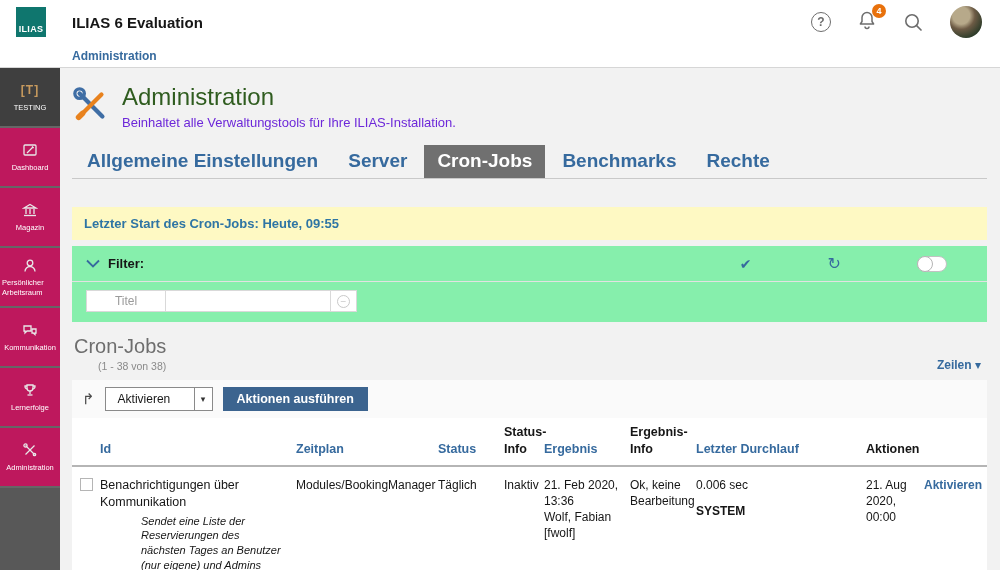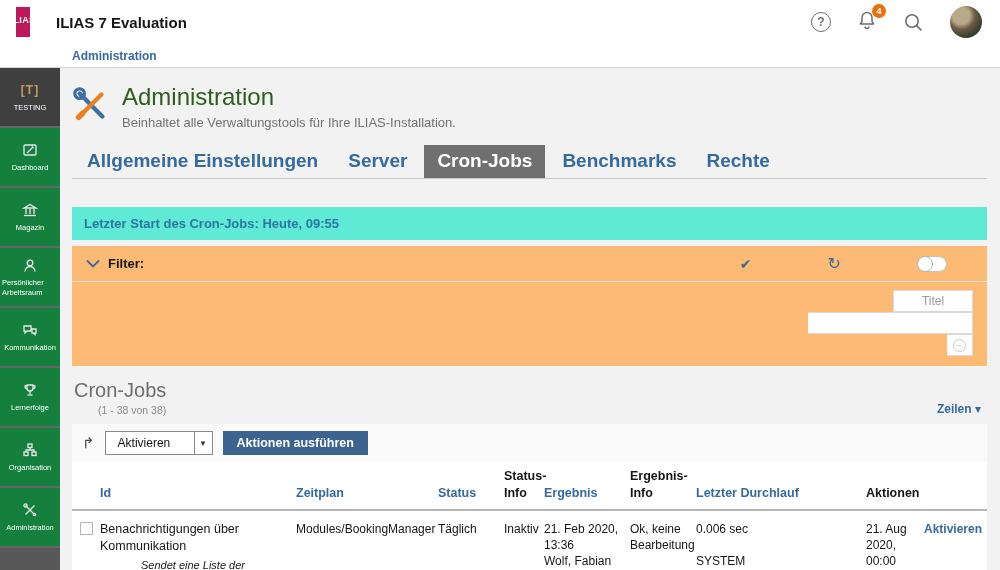--- a/index.html
+++ b/index.html
@@ -1,77 +1,77 @@
 <!DOCTYPE html>
 <html><head>
 <meta charset="utf-8">
 <style>
   * { margin:0; padding:0; box-sizing:border-box; }
   html,body { width:1000px; height:570px; overflow:hidden; background:#fff;
     font-family:"Liberation Sans","DejaVu Sans",sans-serif; color:#161616; }
 
   
   .topbar { height:44px; background:#fff; display:flex; align-items:center; padding:0 18px 0 16px; }
-  .logo { width:14px; height:30px; background:#be185d; color:#fff; font-size:9px; font-weight:bold;
-    display:flex; align-items:flex-end; justify-content:center; padding-bottom:12px; letter-spacing:.3px; }
+  .logo { width:30px; height:30px; background:#0f766e; color:#fff; font-size:9px; font-weight:bold;
+    display:flex; align-items:flex-end; justify-content:center; padding-bottom:3px; letter-spacing:.3px; }
   .app-title { font-size:15px; font-weight:bold; margin-left:26px; }
   .topbar-right { margin-left:auto; display:flex; align-items:center; gap:26px; }
   .round-icon { width:20px; height:20px; border:1.6px solid #6d6d6d; border-radius:50%;
     display:flex; align-items:center; justify-content:center; font-size:12px; color:#6d6d6d; font-weight:bold; }
   .bell-wrap { position:relative; }
   .badge { position:absolute; top:-6px; right:-9px; background:#e8710c; color:#fff; font-size:9px;
     font-weight:bold; width:14px; height:14px; border-radius:50%; display:flex; align-items:center; justify-content:center; }
   .avatar { width:32px; height:32px; border-radius:50%;
     background:radial-gradient(circle at 35% 30%, #b7a98a 0 28%, #6d5b45 45%, #2f3d2a 75%, #1d2a1c); }
 
   
   .crumbbar { height:24px; border-bottom:1px solid #d6d6d6; background:#fff;
     display:flex; align-items:center; padding-left:72px; }
   .crumb { color:#366a9e; font-size:12px; font-weight:bold; cursor:pointer; }
 
   
   .frame { display:flex; height:502px; }
   .sidebar { width:60px; background:#585858; flex:none; }
-  .side-item { height:60px; background:#15803d; border-bottom:2px solid #666;
+  .side-item { height:60px; background:#be185d; border-bottom:2px solid #666;
     display:flex; flex-direction:column; align-items:center; justify-content:center; gap:4px; cursor:pointer; }
   .side-item:first-child { background:#3f3f3f; }
   .side-label { color:#fff; font-size:7.5px; text-align:left; line-height:1.25; padding:0 2px; }
   .side-icon { color:#e8e8e8; font-size:15px; line-height:1; height:17px; display:flex; align-items:center; }
   .side-icon svg { stroke:#e8e8e8; fill:none; stroke-width:1.3; }
   .testing-glyph { color:#c79a5e; font-weight:bold; font-size:12px; letter-spacing:1px; }
 
   .main { flex:1; background:#f2f2f2; overflow:hidden; padding:0 13px 0 12px; }
 
   
   .page-head { display:flex; align-items:flex-start; padding-top:16px; gap:12px; }
   .page-icon { width:38px; height:38px; margin-top:2px; }
   .ph-text .title { font-size:24px; color:#2f5c1f; line-height:1.1; }
-  .ph-text .subtitle { font-size:13px; color:#737373; margin-top:5px; }
+  .ph-text .subtitle { font-size:13px; color:#6d28d9; margin-top:5px; }
 
   
   .tabs { display:flex; gap:4px; margin-top:15px; border-bottom:1px solid #c9c9c9; padding-left:2px; }
   .tab { font-size:19px; font-weight:bold; color:#366a9e; padding:5px 13px 6px; cursor:pointer; }
   .tab.active { background:#707070; color:#fff; }
 
   
-  .info-banner { margin-top:28px; background:#5eead4; color:#2e75a4; font-size:13px; font-weight:bold;
+  .info-banner { margin-top:28px; background:#fef9c3; color:#2e75a4; font-size:13px; font-weight:bold;
     padding:9px 12px; }
 
   
-  .filter-panel { margin-top:6px; background:#fdba74; }
+  .filter-panel { margin-top:6px; background:#86efac; }
   .filter-head { display:flex; align-items:center; height:36px; padding:0 14px; border-bottom:1px solid #e2e2e2; }
   .filter-title { font-size:13px; font-weight:bold; margin-left:8px; }
   .filter-tools { margin-left:auto; display:flex; align-items:center; gap:76px; padding-right:26px; }
   .tool-check { color:#366a9e; font-size:14px; cursor:pointer; }
   .tool-refresh { color:#366a9e; font-size:16px; cursor:pointer; }
   .toggle { width:30px; height:16px; border:1px solid #c2c2c2; border-radius:9px; position:relative;
     background:#fff; cursor:pointer; }
   .toggle .knob { position:absolute; left:-1px; top:-1px; width:16px; height:16px; border-radius:50%;
     background:#fff; border:1px solid #b5b5b5; }
-  .filter-row { display:flex; align-items:flex-end; padding:8px 14px 10px;flex-direction:column; }
+  .filter-row { display:flex; align-items:flex-start; padding:8px 14px 10px; }
   .f-label { width:80px; height:22px; border:1px solid #d9d9d9; color:#9b9b9b; font-size:12px;
     display:flex; align-items:center; justify-content:center; background:#fff; }
   .f-input { width:165px; height:22px; border:1px solid #d9d9d9; border-left:none; font-size:12px; padding:0 6px; outline:none; }
   .f-remove { width:26px; height:22px; border:1px solid #d9d9d9; border-left:none; background:#fff;
     display:flex; align-items:center; justify-content:center; cursor:pointer; }
   .minus-circle { width:13px; height:13px; border:1px solid #c9c9c9; border-radius:50%; color:#c9c9c9;
     font-size:10px; line-height:11px; text-align:center; }
 
   
   .section-head { margin-top:13px; padding:0 2px; position:relative; }
@@ -91,30 +91,30 @@
   .t-grid { display:grid; grid-template-columns:28px 196px 142px 66px 40px 86px 66px 170px 58px 1fr; }
   .t-head { align-items:end; padding:6px 0 8px; border-bottom:2px solid #b5b5b5; }
   .th { font-size:12.5px; font-weight:bold; padding-right:10px; line-height:1.3; }
   .th.link { color:#366a9e; cursor:pointer; }
   .sort-arrow { color:#2e5e91; font-weight:bold; }
   .t-row { border-bottom:1px solid #e3e3e3; padding:10px 0 12px; }
   .td { font-size:12px; padding-right:10px; line-height:1.35; }
   .cb { width:13px; height:13px; border:1px solid #b5b5b5; background:#fff; margin-left:8px; margin-top:1px; cursor:pointer; }
   .job-title { font-size:12.5px; }
   .job-desc { font-size:11px; font-style:italic; margin-top:3px; line-height:1.35;margin-left:41px; }
-  .dim-block { margin-top:16px; }
+  .dim-block { margin-top:10px;font-weight:bold; }
   .action-link { display:block; color:#366a9e; font-weight:bold; font-size:12px; cursor:pointer; margin-bottom:2px; }
   .action-link:empty { display:none; }
 </style>
 </head>
 <body>
 
 <div class="topbar">
   <div class="logo">ILIAS</div>
-  <div class="app-title">ILIAS 7 Evaluation</div>
+  <div class="app-title">ILIAS 6 Evaluation</div>
   <div class="topbar-right">
     <div class="round-icon">?</div>
     <div class="bell-wrap">
       <svg width="20" height="20" viewBox="0 0 20 20">
         <path d="M10 2.5 a5 5 0 0 1 5 5 v4 l1.6 2.5 H3.4 L5 11.5 v-4 a5 5 0 0 1 5-5 z" fill="none" stroke="#6d6d6d" stroke-width="1.5" stroke-linejoin="round"></path>
         <path d="M8 16.5 a2 2 0 0 0 4 0" fill="none" stroke="#6d6d6d" stroke-width="1.5"></path>
       </svg>
       <span class="badge">4</span>
     </div>
     <svg width="21" height="21" viewBox="0 0 21 21">
@@ -180,31 +180,20 @@
       <span class="side-icon">
         <svg width="16" height="16" viewBox="0 0 16 16">
             <path d="M5 3 h6 v3 a3 3 0 0 1 -6 0 z"></path>
             <path d="M5 4 H3 a2.5 2.5 0 0 0 2.5 3"></path>
             <path d="M11 4 h2 a2.5 2.5 0 0 1 -2.5 3"></path>
             <line x1="8" y1="9" x2="8" y2="12"></line>
             <line x1="5.5" y1="13" x2="10.5" y2="13"></line>
           </svg>
       </span>
       <span class="side-label">Lernerfolge</span>
-    </div>
-    <div class="side-item">
-      <span class="side-icon">
-        <svg width="16" height="16" viewBox="0 0 16 16">
-            <rect x="6" y="2" width="4" height="3.5"></rect>
-            <rect x="2" y="10" width="4" height="3.5"></rect>
-            <rect x="10" y="10" width="4" height="3.5"></rect>
-            <path d="M8 5.5 v2.5 M4 10 v-2 h8 v2"></path>
-          </svg>
-      </span>
-      <span class="side-label">Organisation</span>
     </div>
     <div class="side-item">
       <span class="side-icon">
         <svg width="16" height="16" viewBox="0 0 16 16">
             <line x1="3.5" y1="3.5" x2="12.5" y2="12.5"></line>
             <line x1="12.5" y1="3.5" x2="3.5" y2="12.5"></line>
             <circle cx="3.5" cy="3.5" r="1.6"></circle>
             <circle cx="12.5" cy="12.5" r="1.2"></circle>
           </svg>
       </span>

